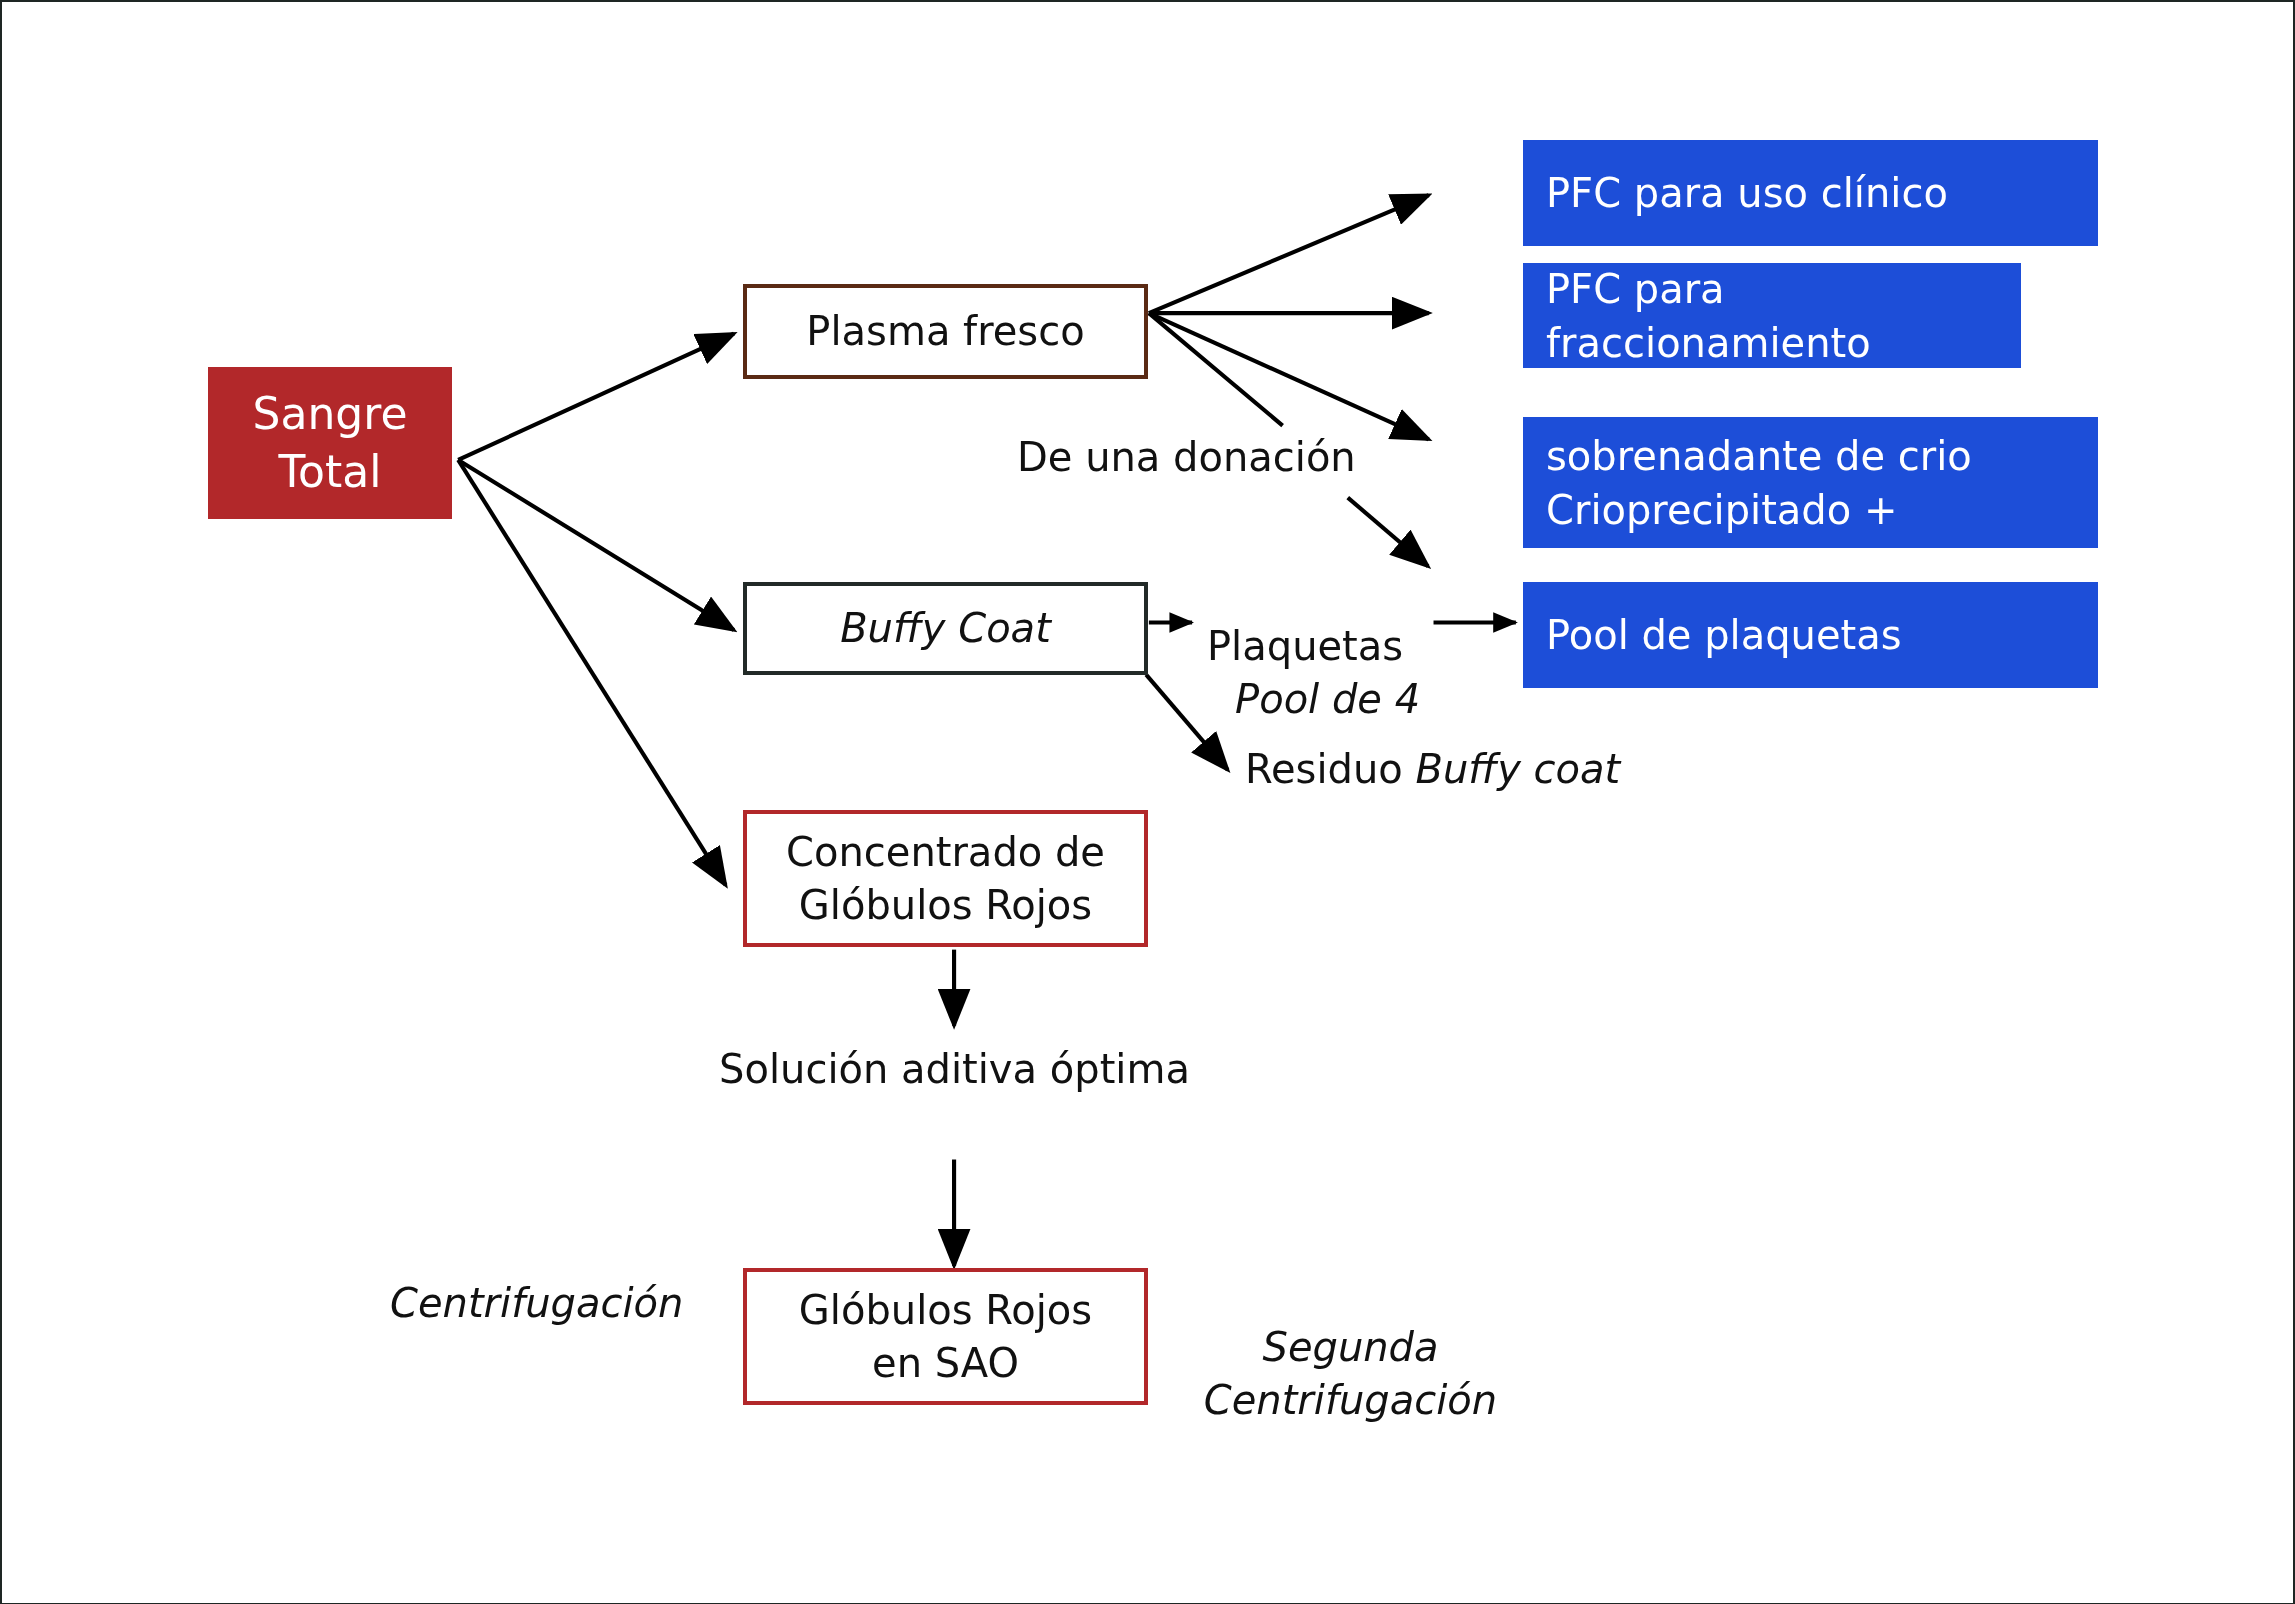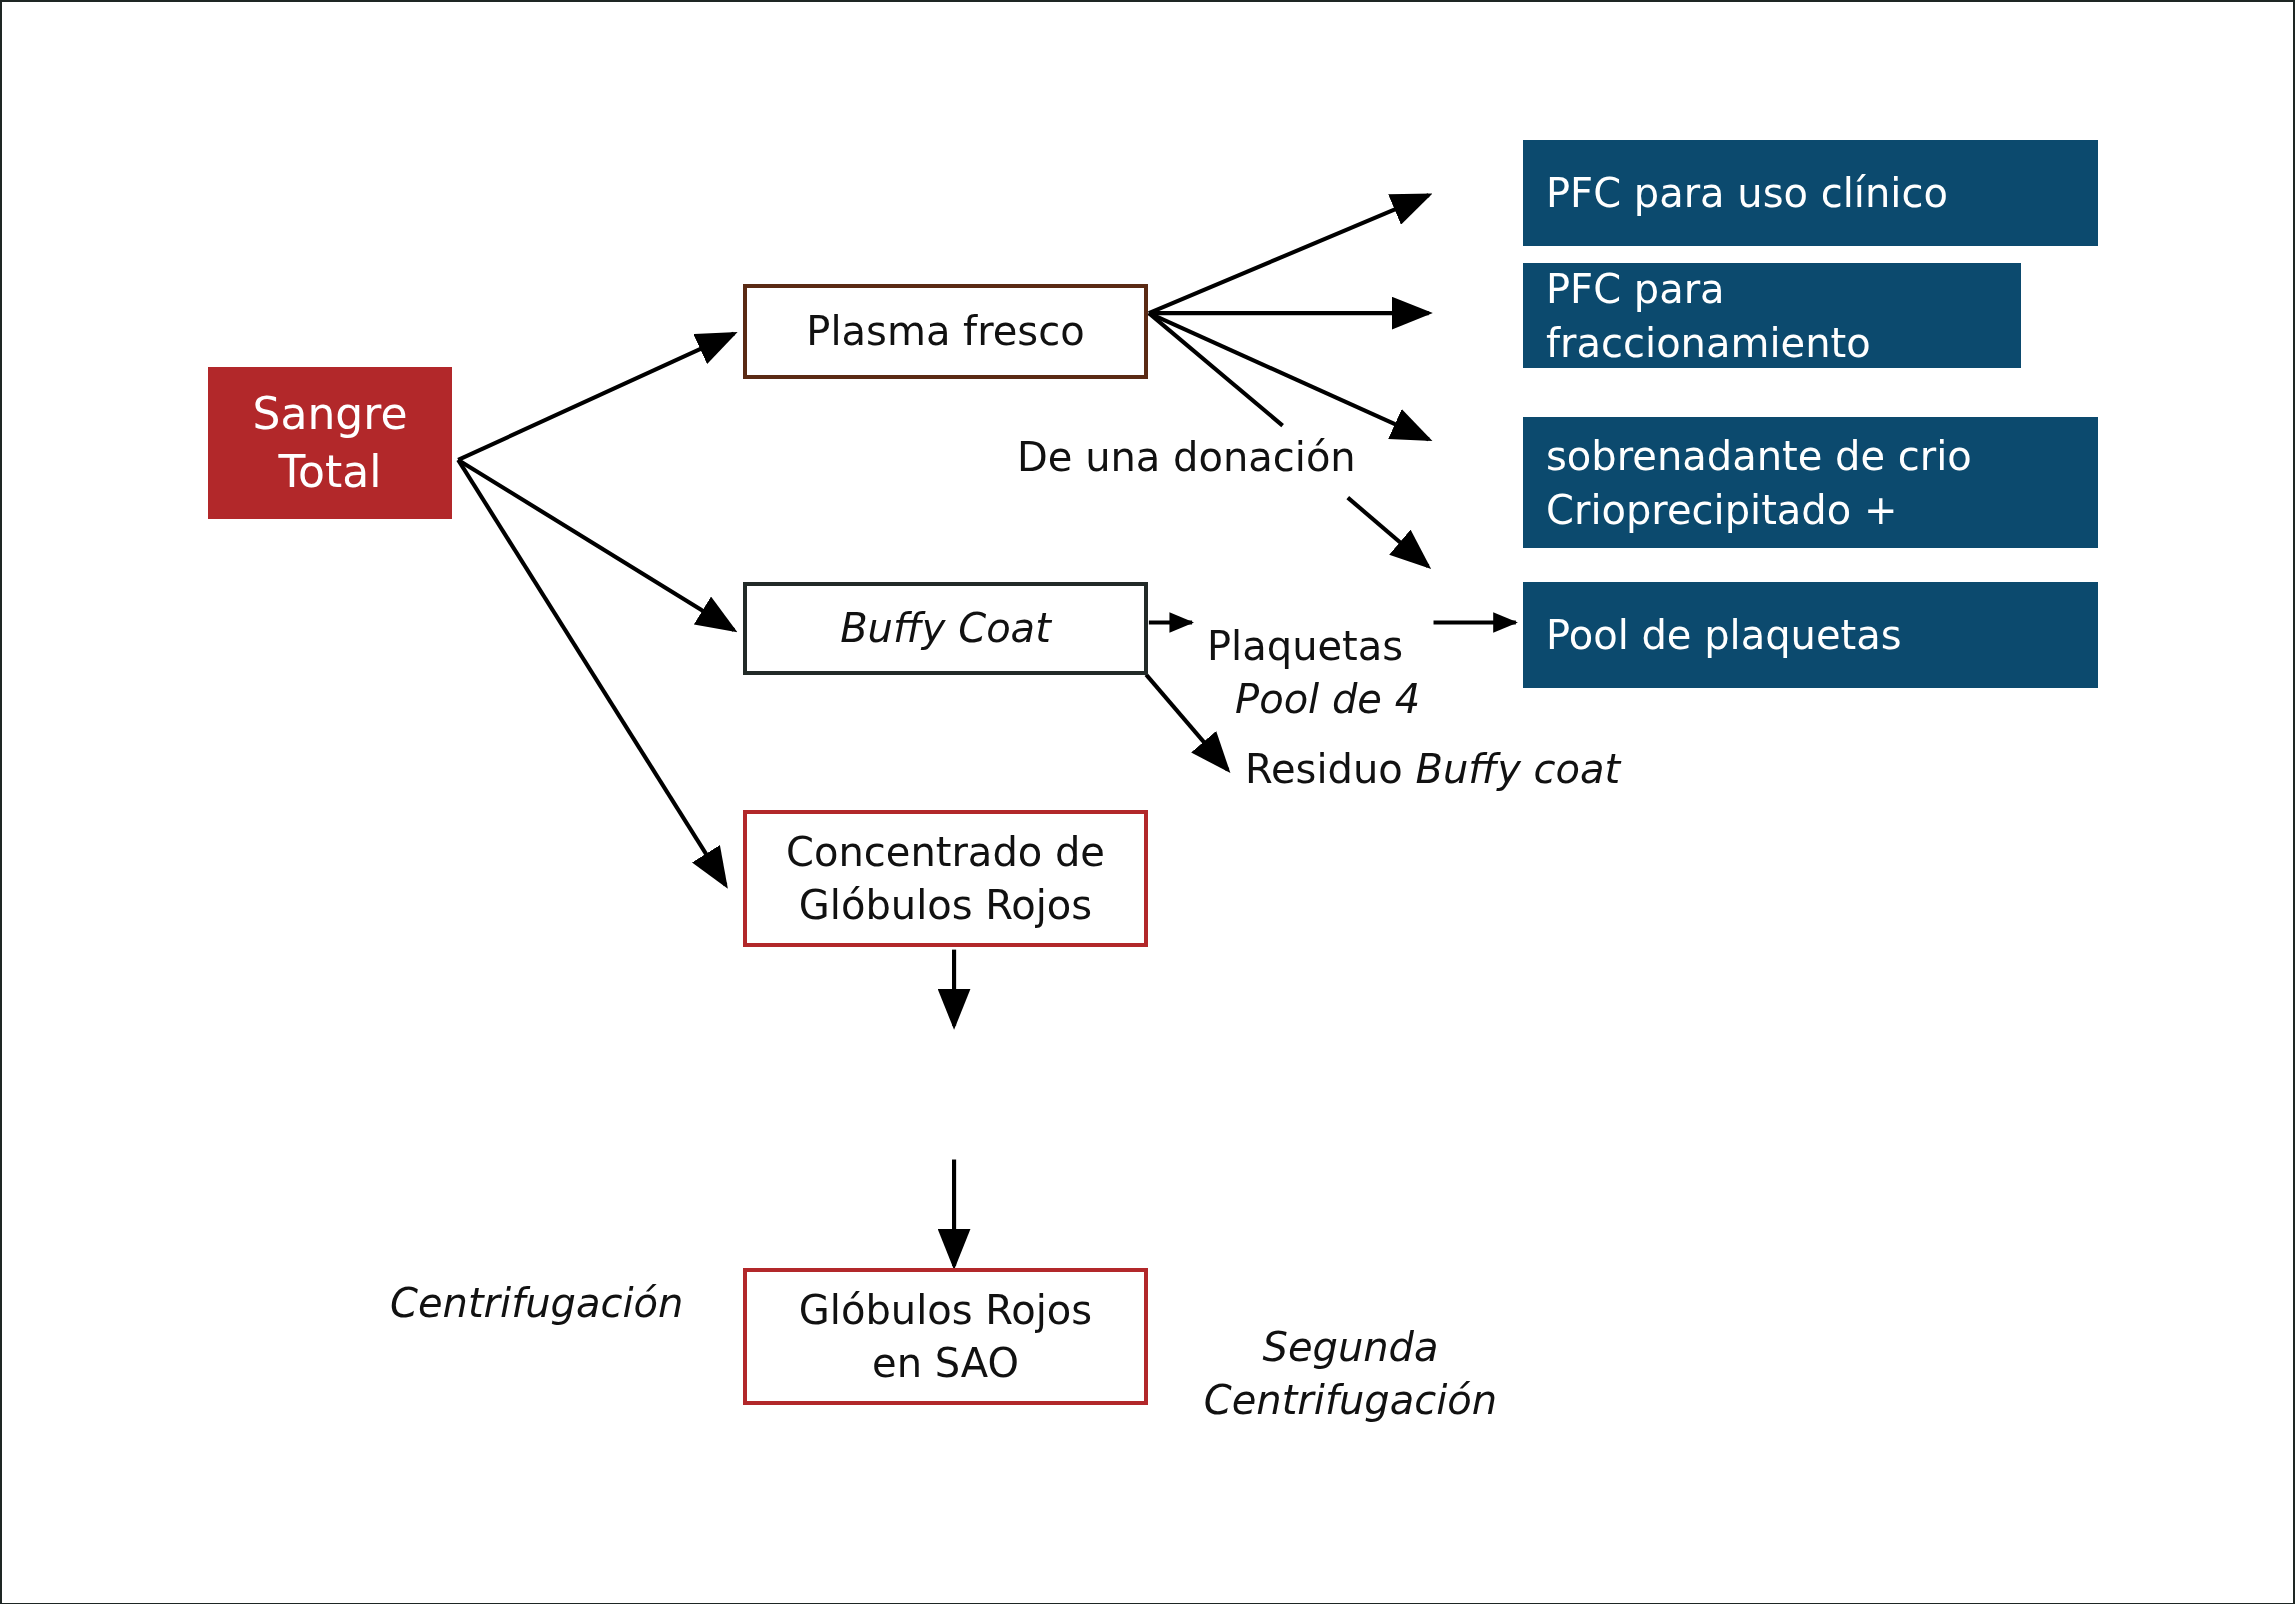--- a/index.html
+++ b/index.html
@@ -8,21 +8,21 @@
   .frame { position: absolute; left: 0; top: 0; width: 2295px; height: 1605px;
            box-sizing: border-box; border: 2.1px solid #1e2624; }
   .node { position: absolute; box-sizing: border-box; display: flex; flex-direction: column;
           align-items: center; justify-content: center; text-align: center; line-height: 1.32; }
   .node span { display: block; }
   .filled-red { background: #b2282a; color: #fff; font-size: 44px; }
   .outline { background: #fff; border-width: 4.1px; border-style: solid; font-size: 40px; }
   .outline.brown { border-color: #5a2a14; }
   .outline.dark { border-color: #222a28; }
   .outline.red { border-color: #b2282a; }
-  .product { position: absolute; background: #0c4a6e; color: #fff; box-sizing: border-box;
+  .product { position: absolute; background: #1d4ed8; color: #fff; box-sizing: border-box;
              padding-left: 23px; display: flex; flex-direction: column; justify-content: center;
              font-size: 40px; line-height: 1.35; }
   .label { position: absolute; font-size: 40px; line-height: 1.32; white-space: nowrap; }
   .it { font-style: italic; }
   .center { text-align: center; }
   svg.arrows { position: absolute; left: 0; top: 0; }
 </style>
 </head>
 <body>
 
@@ -101,20 +101,21 @@
 <div class="label center" style="left:1207px; top:620px; width:220px;">
   <span style="display:block; text-align:left;">Plaquetas</span>
   <span class="it" style="display:block; text-align:right; margin-right:6.9px;">Pool de 4</span>
 </div>
 
 <div class="label" style="left:1245px; top:743px;">
   <span style="white-space:pre;">Residuo </span><span class="it">Buffy coat</span>
 </div>
 
 <div class="label center" style="left:694px; top:1043px; width:521px;">
+  <span style="display:block;">Solución aditiva óptima</span>
 </div>
 
 <div class="label it" style="left:390px; top:1277px;">
   <span style="display:block;">Centrifugación</span>
 </div>
 
 <div class="label it center" style="left:1199px; top:1277px; width:303px;margin-top:44px;">
   <span style="display:block;">Segunda</span>
   <span style="display:block;">Centrifugación</span>
 </div>

